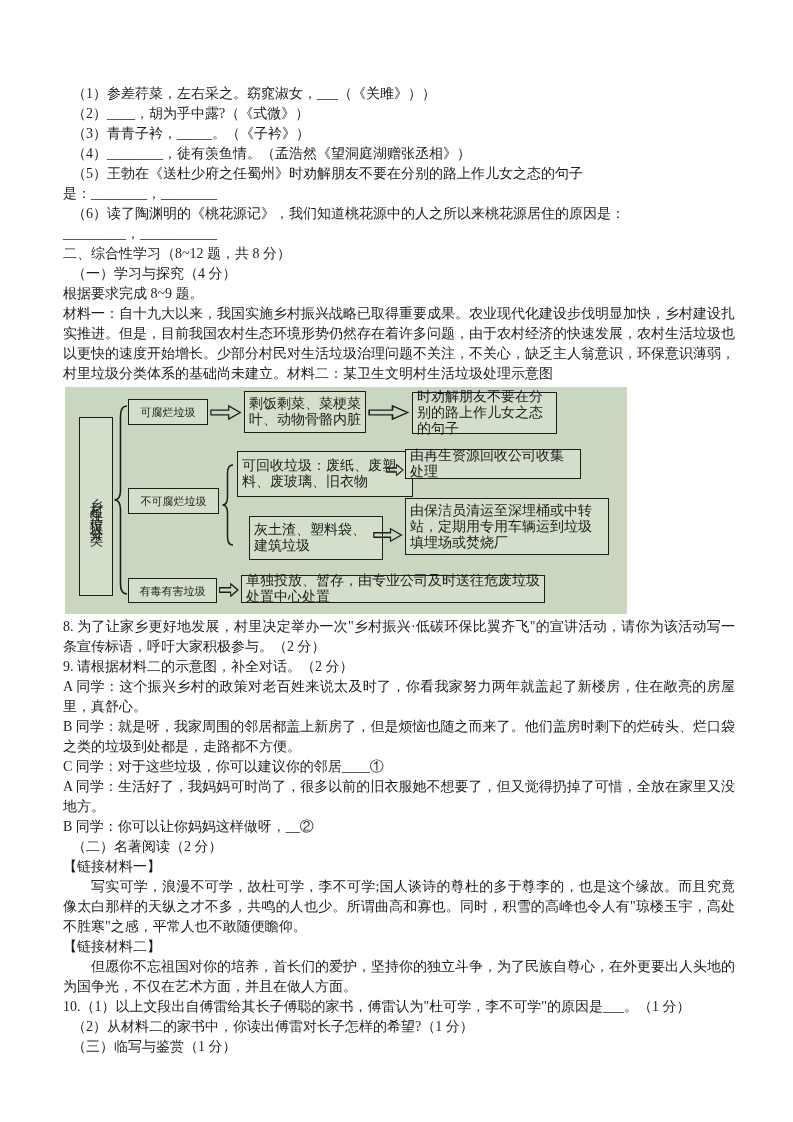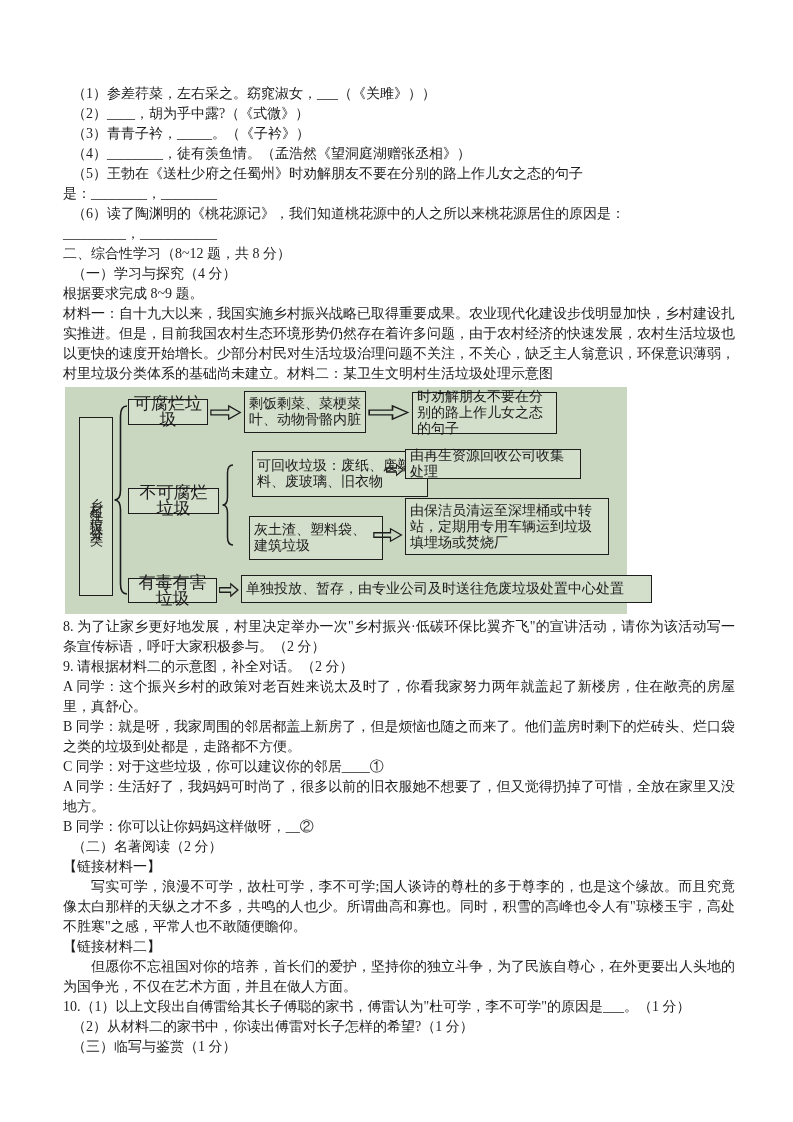--- a/index.html
+++ b/index.html
@@ -15,21 +15,21 @@
   
   .diagram{
     position:relative;width:562px;height:227px;background:#c9d7c1;
     margin:3px 0 3px 2px;font-family:"Liberation Serif","DejaVu Serif",serif;
   }
   .dbox{
     position:absolute;border:1.5px solid #1c1c1c;background:#d3decb;
     font-size:14px;line-height:16px;padding:1px 4px;box-sizing:border-box;
     display:flex;align-items:center;text-align:left;
   }
-  .dcat{justify-content:center;text-align:center;font-size:17px;}
+  .dcat{justify-content:center;text-align:center;font-size:11px;}
   .droot{
     writing-mode:vertical-rl;text-orientation:upright;letter-spacing:5px;
     justify-content:center;font-size:13.5px;padding:4px 2px;
   }
   .dsvg{position:absolute;}
 </style>
 </head>
 <body>
 
 <div class="page">
@@ -60,42 +60,42 @@
       <div class="dbox dcat" style="left:63px;top:12px;width:80px;height:26px;">可腐烂垃圾</div>
       <svg class="dsvg" style="left:145px;top:17px;" width="32" height="17" viewBox="0 0 36 18" preserveAspectRatio="none">
         <path d="M1 6.5 H21 V2 L34 9 L21 16 V11.5 H1 Z" fill="none" stroke="#1c1c1c" stroke-width="1.4"></path>
       </svg>
       <div class="dbox" style="left:179px;top:4px;width:122px;height:42px;">剩饭剩菜、菜梗菜叶、动物骨骼内脏</div>
       <svg class="dsvg" style="left:303px;top:17px;" width="42" height="17" viewBox="0 0 36 18" preserveAspectRatio="none">
         <path d="M1 6.5 H21 V2 L34 9 L21 16 V11.5 H1 Z" fill="none" stroke="#1c1c1c" stroke-width="1.4"></path>
       </svg>
       <div class="dbox" style="left:347px;top:5px;width:145px;height:42px;">时劝解朋友不要在分别的路上作儿女之态的句子</div>
 
-      <div class="dbox" style="left:172px;top:64px;width:176px;height:46px;margin-left:15px;">可回收垃圾：废纸、废塑料、废玻璃、旧衣物</div>
+      <div class="dbox" style="left:172px;top:64px;width:176px;height:46px;">可回收垃圾：废纸、废塑料、废玻璃、旧衣物</div>
       <svg class="dsvg" style="left:321px;top:76px;" width="18" height="14" viewBox="0 0 36 18" preserveAspectRatio="none">
         <path d="M1 6.5 H21 V2 L34 9 L21 16 V11.5 H1 Z" fill="none" stroke="#1c1c1c" stroke-width="1.8"></path>
       </svg>
       <div class="dbox" style="left:340px;top:62px;width:176px;height:30px;">由再生资源回收公司收集处理</div>
 
       <div class="dbox dcat" style="left:63px;top:101px;width:91px;height:26px;">不可腐烂垃圾</div>
       <svg class="dsvg" style="left:157px;top:77px;" width="12" height="82" viewBox="0 0 12 82">
         <path d="M11 1 Q5.5 1 5.5 9 L5.5 33 Q5.5 41 0.5 41 Q5.5 41 5.5 49 L5.5 73 Q5.5 81 11 81" fill="none" stroke="#1c1c1c" stroke-width="1.5"></path>
       </svg>
 
       <div class="dbox" style="left:184px;top:129px;width:134px;height:44px;">灰土渣、塑料袋、建筑垃圾</div>
       <svg class="dsvg" style="left:308px;top:140px;" width="30" height="16" viewBox="0 0 36 18" preserveAspectRatio="none">
         <path d="M1 6.5 H21 V2 L34 9 L21 16 V11.5 H1 Z" fill="none" stroke="#1c1c1c" stroke-width="1.5"></path>
       </svg>
       <div class="dbox" style="left:340px;top:111px;width:204px;height:57px;">由保洁员清运至深埋桶或中转站，定期用专用车辆运到垃圾填埋场或焚烧厂</div>
 
       <div class="dbox dcat" style="left:63px;top:191px;width:89px;height:25px;">有毒有害垃圾</div>
       <svg class="dsvg" style="left:154px;top:195px;" width="20" height="16" viewBox="0 0 36 18" preserveAspectRatio="none">
         <path d="M1 6.5 H21 V2 L34 9 L21 16 V11.5 H1 Z" fill="none" stroke="#1c1c1c" stroke-width="1.8"></path>
       </svg>
-      <div class="dbox" style="left:176px;top:188px;width:411px;height:28px;">单独投放、暂存，由专业公司及时送往危废垃圾处置中心处置</div>
+      <div class="dbox" style="left:176px;top:188px;width:304px;height:28px;">单独投放、暂存，由专业公司及时送往危废垃圾处置中心处置</div>
     </div>
 
     <p>8. 为了让家乡更好地发展，村里决定举办一次"乡村振兴·低碳环保比翼齐飞"的宣讲活动，请你为该活动写一条宣传标语，呼吁大家积极参与。（2 分）</p>
     <p>9. 请根据材料二的示意图，补全对话。（2 分）</p>
     <p>A 同学：这个振兴乡村的政策对老百姓来说太及时了，你看我家努力两年就盖起了新楼房，住在敞亮的房屋里，真舒心。</p>
     <p>B 同学：就是呀，我家周围的邻居都盖上新房了，但是烦恼也随之而来了。他们盖房时剩下的烂砖头、烂口袋之类的垃圾到处都是，走路都不方便。</p>
     <p>C 同学：对于这些垃圾，你可以建议你的邻居____①</p>
     <p>A 同学：生活好了，我妈妈可时尚了，很多以前的旧衣服她不想要了，但又觉得扔掉了可惜，全放在家里又没地方。</p>
     <p>B 同学：你可以让你妈妈这样做呀，__②</p>
 

